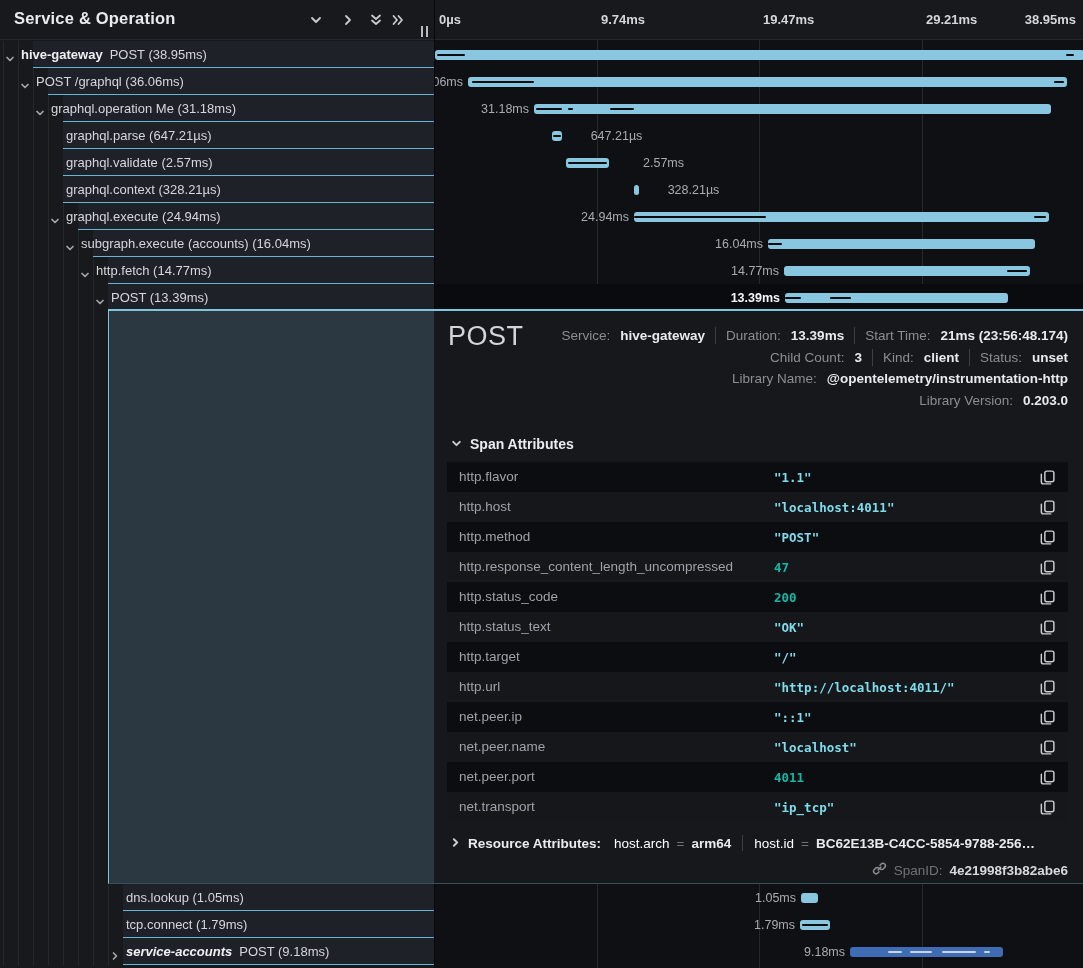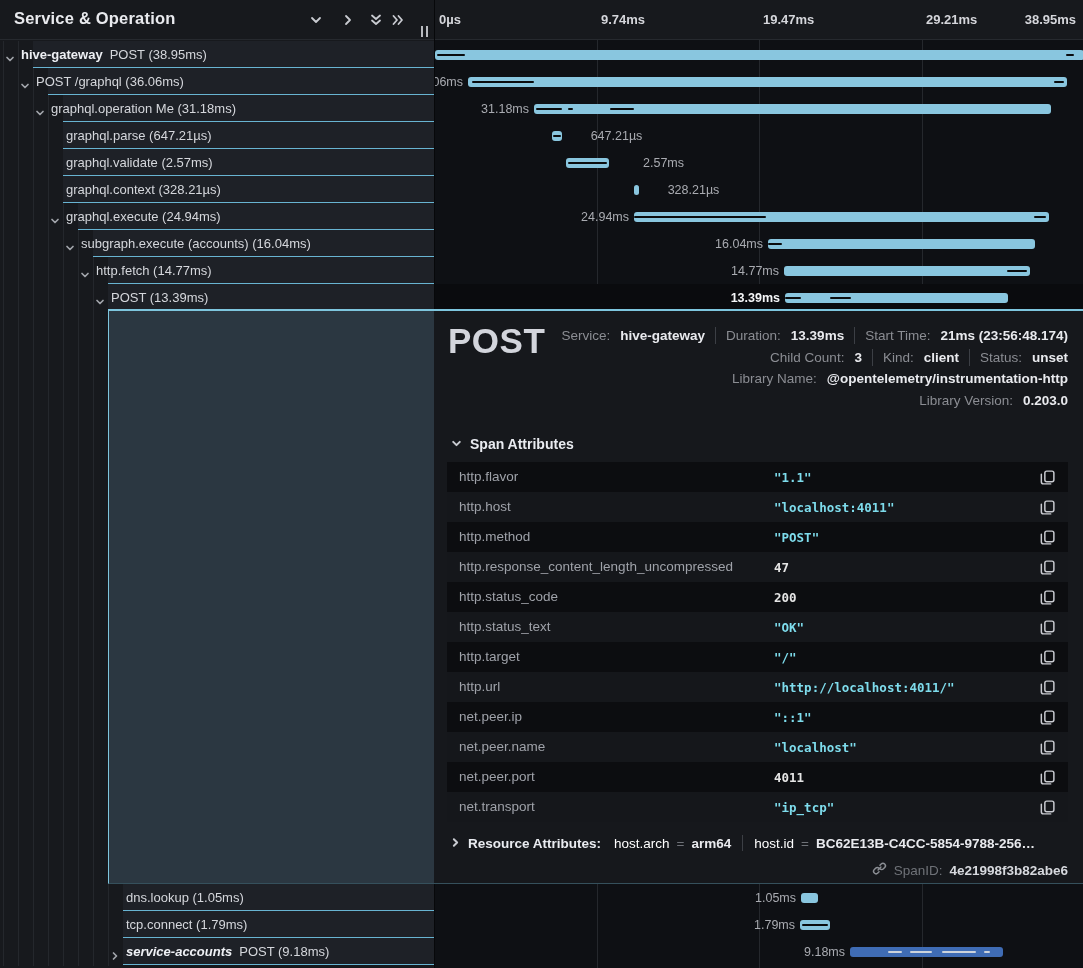--- a/index.html
+++ b/index.html
@@ -41,38 +41,38 @@
   .blabel.sel { font-weight:bold; color:#f4f5f7; }
   .bar { position:absolute; top:9px; height:10px; background:#89c6df; border-radius:3px; cursor:pointer; }
   .bar .mk { position:absolute; top:4px; height:2px; background:#0a0c0e; border-radius:1px; }
   .bar.alt { background:#3f6cb5; }
   .bar.alt .mk { background:#ccd3dc; }
 
   
   .detail-spacer { position:absolute; left:108px; top:311px; width:326px; height:573px; background:#2b3741; border-left:1px solid #7ec6de; border-bottom:1px solid #35505c; z-index:5; }
   .detail-topline { position:absolute; left:108px; top:309px; width:975px; height:2px; background:#7ec6de; z-index:7; }
   .detail { position:absolute; left:434px; top:311px; width:649px; height:573px; background:#16181c; border-bottom:1px solid #35505c; z-index:5; }
-  .d-title { position:absolute; left:14px; top:10px; font-size:35px; font-weight:700; color:#d3d5dc; letter-spacing:.5px; }
+  .d-title { position:absolute; left:14px; top:10px; font-size:27px; font-weight:400; color:#d3d5dc; letter-spacing:.5px; }
   .mline { position:absolute; right:15px; display:flex; align-items:center; gap:10px; font-size:13.5px; white-space:nowrap; }
   .mlabel { color:#8b8d93; }
   .mval { color:#e9eaee; font-weight:bold; }
   .msep { width:1px; height:17px; background:#3c3f45; }
 
   .sect { position:absolute; left:17px; top:124px; display:flex; align-items:center; gap:8px; cursor:pointer; }
   .sect .chev svg, .res .chev svg { stroke:#c9cbd1; stroke-width:1.8; fill:none; stroke-linecap:round; stroke-linejoin:round; }
   .sect-title { font-size:14px; font-weight:bold; color:#e9ebf0; }
 
   .attr-table { position:absolute; left:13px; top:151px; width:621px; }
   .arow { position:relative; height:30px; }
   .arow:nth-child(odd) { background:#0c0d10; }
   .arow:nth-child(even) { background:#15171b; }
   .akey { position:absolute; left:12px; top:7px; font-size:13.5px; color:#9fa2a9; }
   .aval { position:absolute; left:327px; top:8px; font-family:"DejaVu Sans Mono", monospace; font-size:12.5px; font-weight:bold; }
   .aval.str { color:#7edcec; }
-  .aval.num { color:#e5e5e5; }
+  .aval.num { color:#14b8a6; }
   .copy { position:absolute; right:12px; top:7px; width:17px; height:17px; background:none; border:none; cursor:pointer; }
   .copy svg { stroke:#c9cbd1; stroke-width:1.4; fill:none; stroke-linecap:round; stroke-linejoin:round; }
 
   .res { position:absolute; left:16px; top:524px; display:flex; align-items:center; gap:7px; font-size:13.5px; white-space:nowrap; cursor:pointer; }
   .res-title { font-weight:bold; color:#e9ebf0; margin-right:6px; }
   .rk { color:#ffffff; } .req { color:#6f7278; } .rv { color:#e9eaee; font-weight:bold; }
   .rsep { width:1px; height:16px; background:#3c3f45; margin:0 4px; }
 
   .spanid { position:absolute; right:15px; top:550px; display:flex; align-items:center; gap:7px; font-size:13.5px; }
   .spanid .lk svg { stroke:#8b8e94; stroke-width:1.6; fill:none; stroke-linecap:round; stroke-linejoin:round; }

